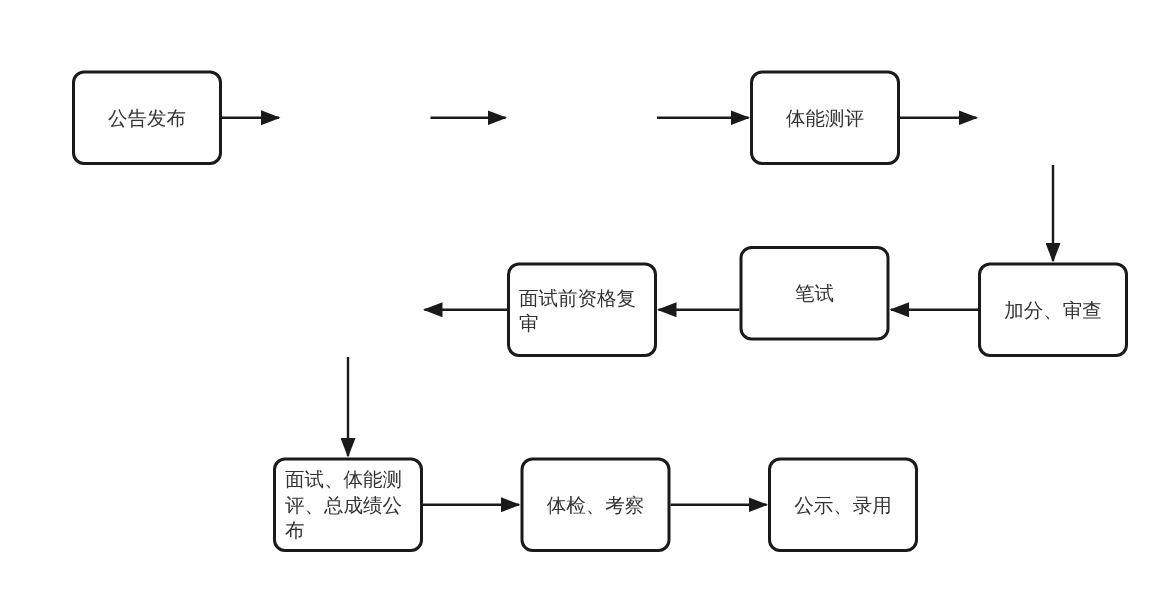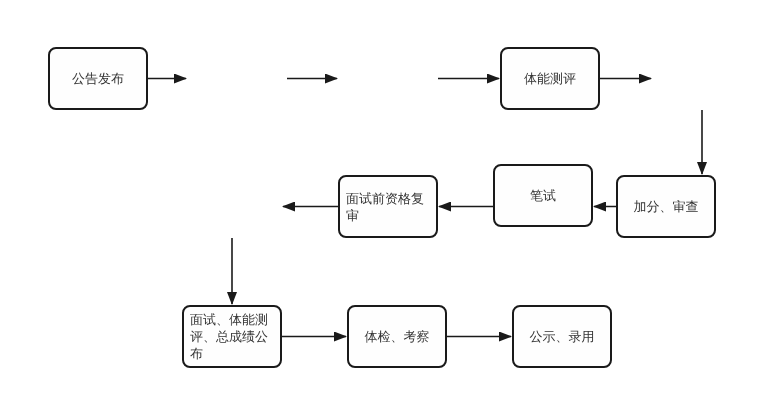--- a/index.html
+++ b/index.html
@@ -73,21 +73,21 @@
       </g>
   </svg>
 
   <div class="node" style="left:48px;  top:47px">
     <span class="node-label">公告发布</span>
   </div>
   <div class="node" style="left:500px; top:47px">
     <span class="node-label">体能测评</span>
   </div>
 
-  <div class="node" style="left:616px; top:175px">
+  <div class="node" style="left:652px; top:175px">
     <span class="node-label">加分、审查</span>
   </div>
   <div class="node" style="left:493px; top:164px">
     <span class="node-label">笔试</span>
   </div>
   <div class="node" style="left:338px; top:175px">
     <span class="node-label">面试前资格复审</span>
   </div>
 
   <div class="node" style="left:182px; top:305px">

